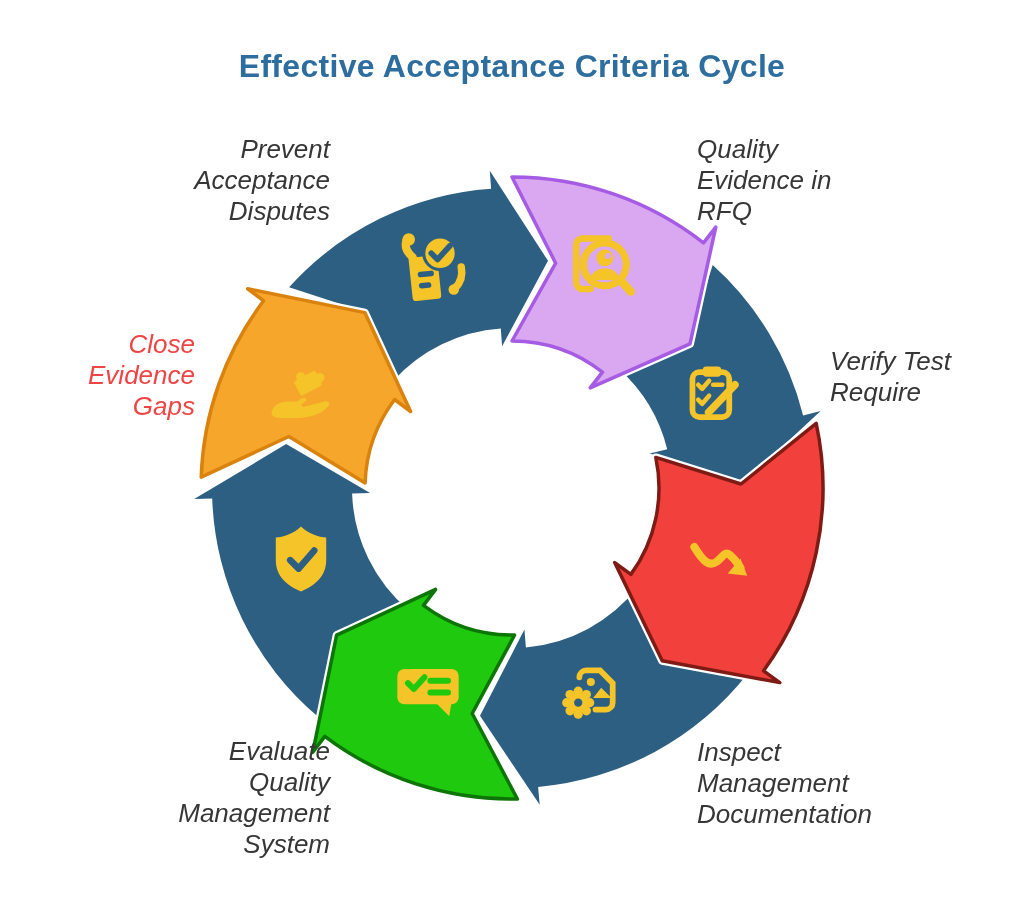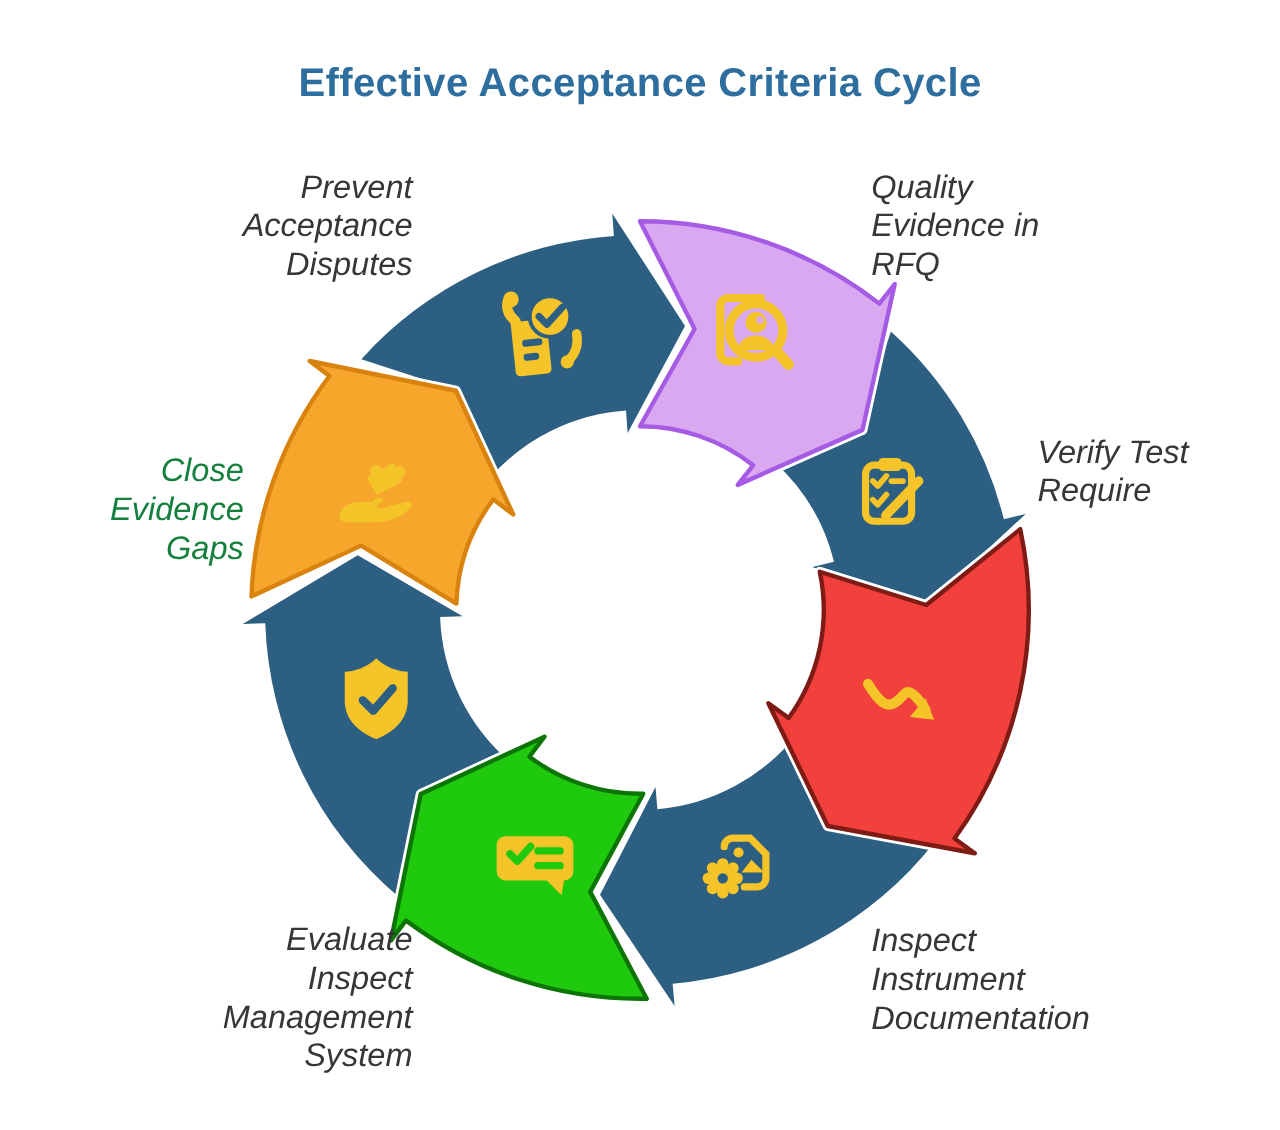--- a/index.html
+++ b/index.html
@@ -123,26 +123,26 @@
     <circle cx="19" cy="14" r="4.2" fill="#F4C428"></circle>
       </g>
     </svg>
 
   <div class="step-label al" style="left: 697px; top: 134px; color: rgb(54, 54, 54);">Quality
 Evidence in
 RFQ</div>
   <div class="step-label al" style="left: 830px; top: 346px; color: rgb(54, 54, 54);">Verify Test
 Require</div>
   <div class="step-label al" style="left: 697px; top: 737px; color: rgb(54, 54, 54);">Inspect
-Instrument
+Management
 Documentation</div>
   <div class="step-label ar" style="right: 694px; top: 736px; color: rgb(54, 54, 54);">Evaluate
-Inspect
+Quality
 Management
 System</div>
-  <div class="step-label ar" style="right: 829px; top: 329px; color: #15803d; margin-top: 32px;">Close
+  <div class="step-label ar" style="right: 829px; top: 329px; color: #ef4444;">Close
 Evidence
 Gaps</div>
   <div class="step-label ar" style="right: 694px; top: 134px; color: rgb(54, 54, 54);">Prevent
 Acceptance
 Disputes</div>
 
 </div>
 
 </body></html>

